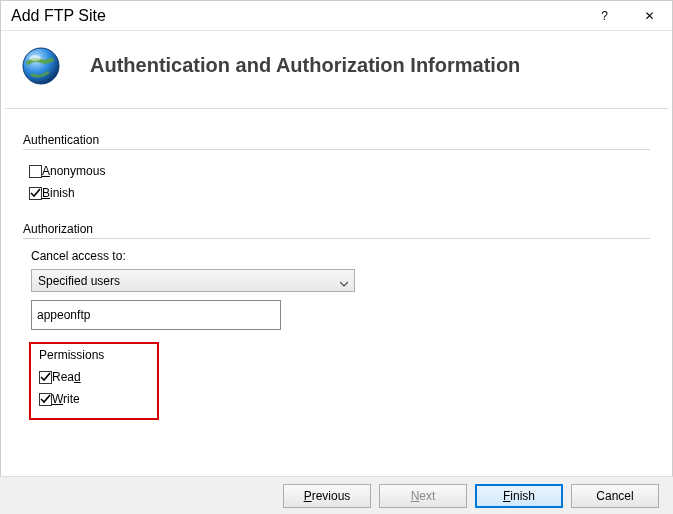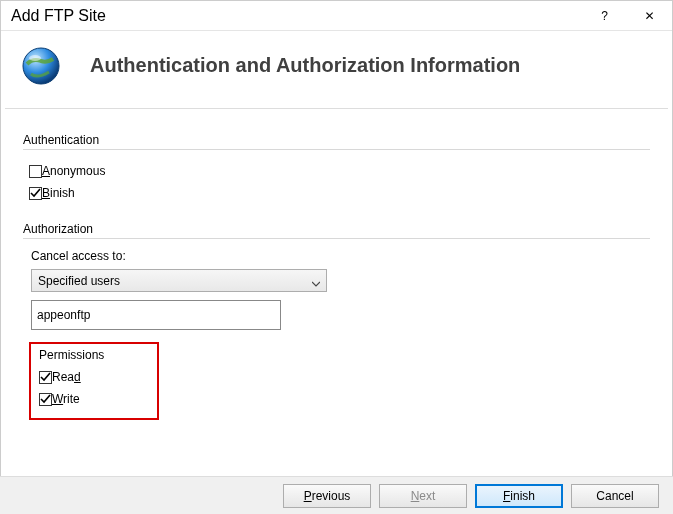--- a/index.html
+++ b/index.html
@@ -65,21 +65,21 @@
     display: inline-flex; align-items: center; justify-content: center;
     background: #fff;
   }
   .checkbox svg { width: 11px; height: 11px; display: block; }
   .lbl { font-size: 12px; }
   .lbl .u { text-decoration: underline; }
 
   .subgroup-label { margin: 2px 0 6px 2px; }
 
   .dropdown {
-    width: 296px; height: 23px;
+    width: 324px; height: 23px;
     border: 1px solid #adadad;
     background: linear-gradient(#f6f6f6,#e8e8e8);
     display: flex; align-items: center;
     padding: 0 6px;
     margin: 0 0 8px 2px;
     justify-content: space-between;
     gap: 24px;
   }
   .dropdown .chev {
     width: 8px; height: 8px;

